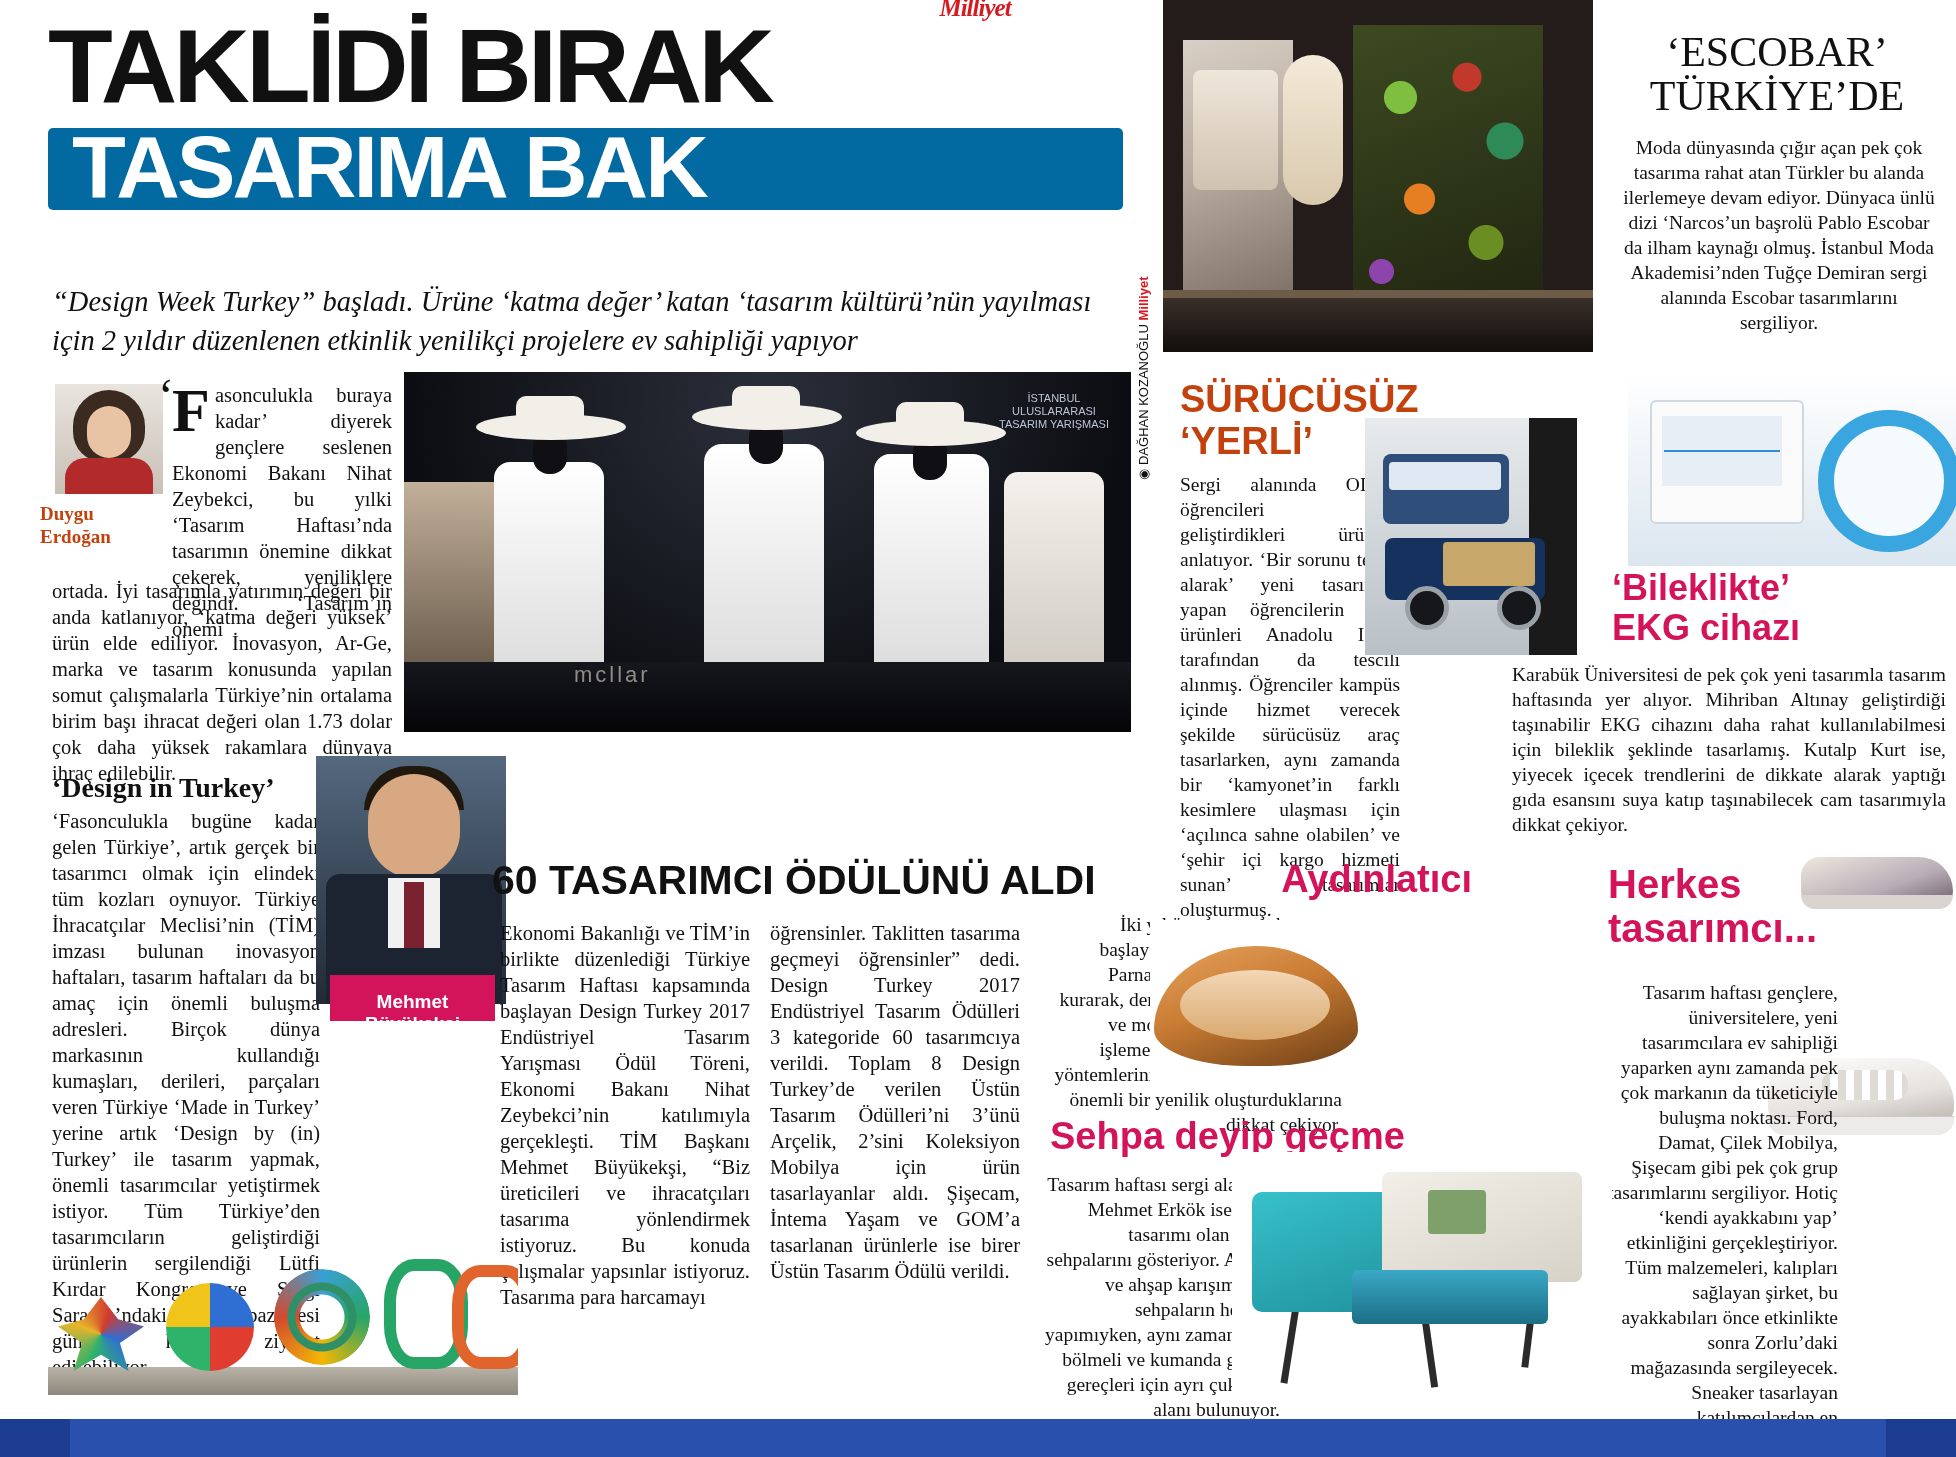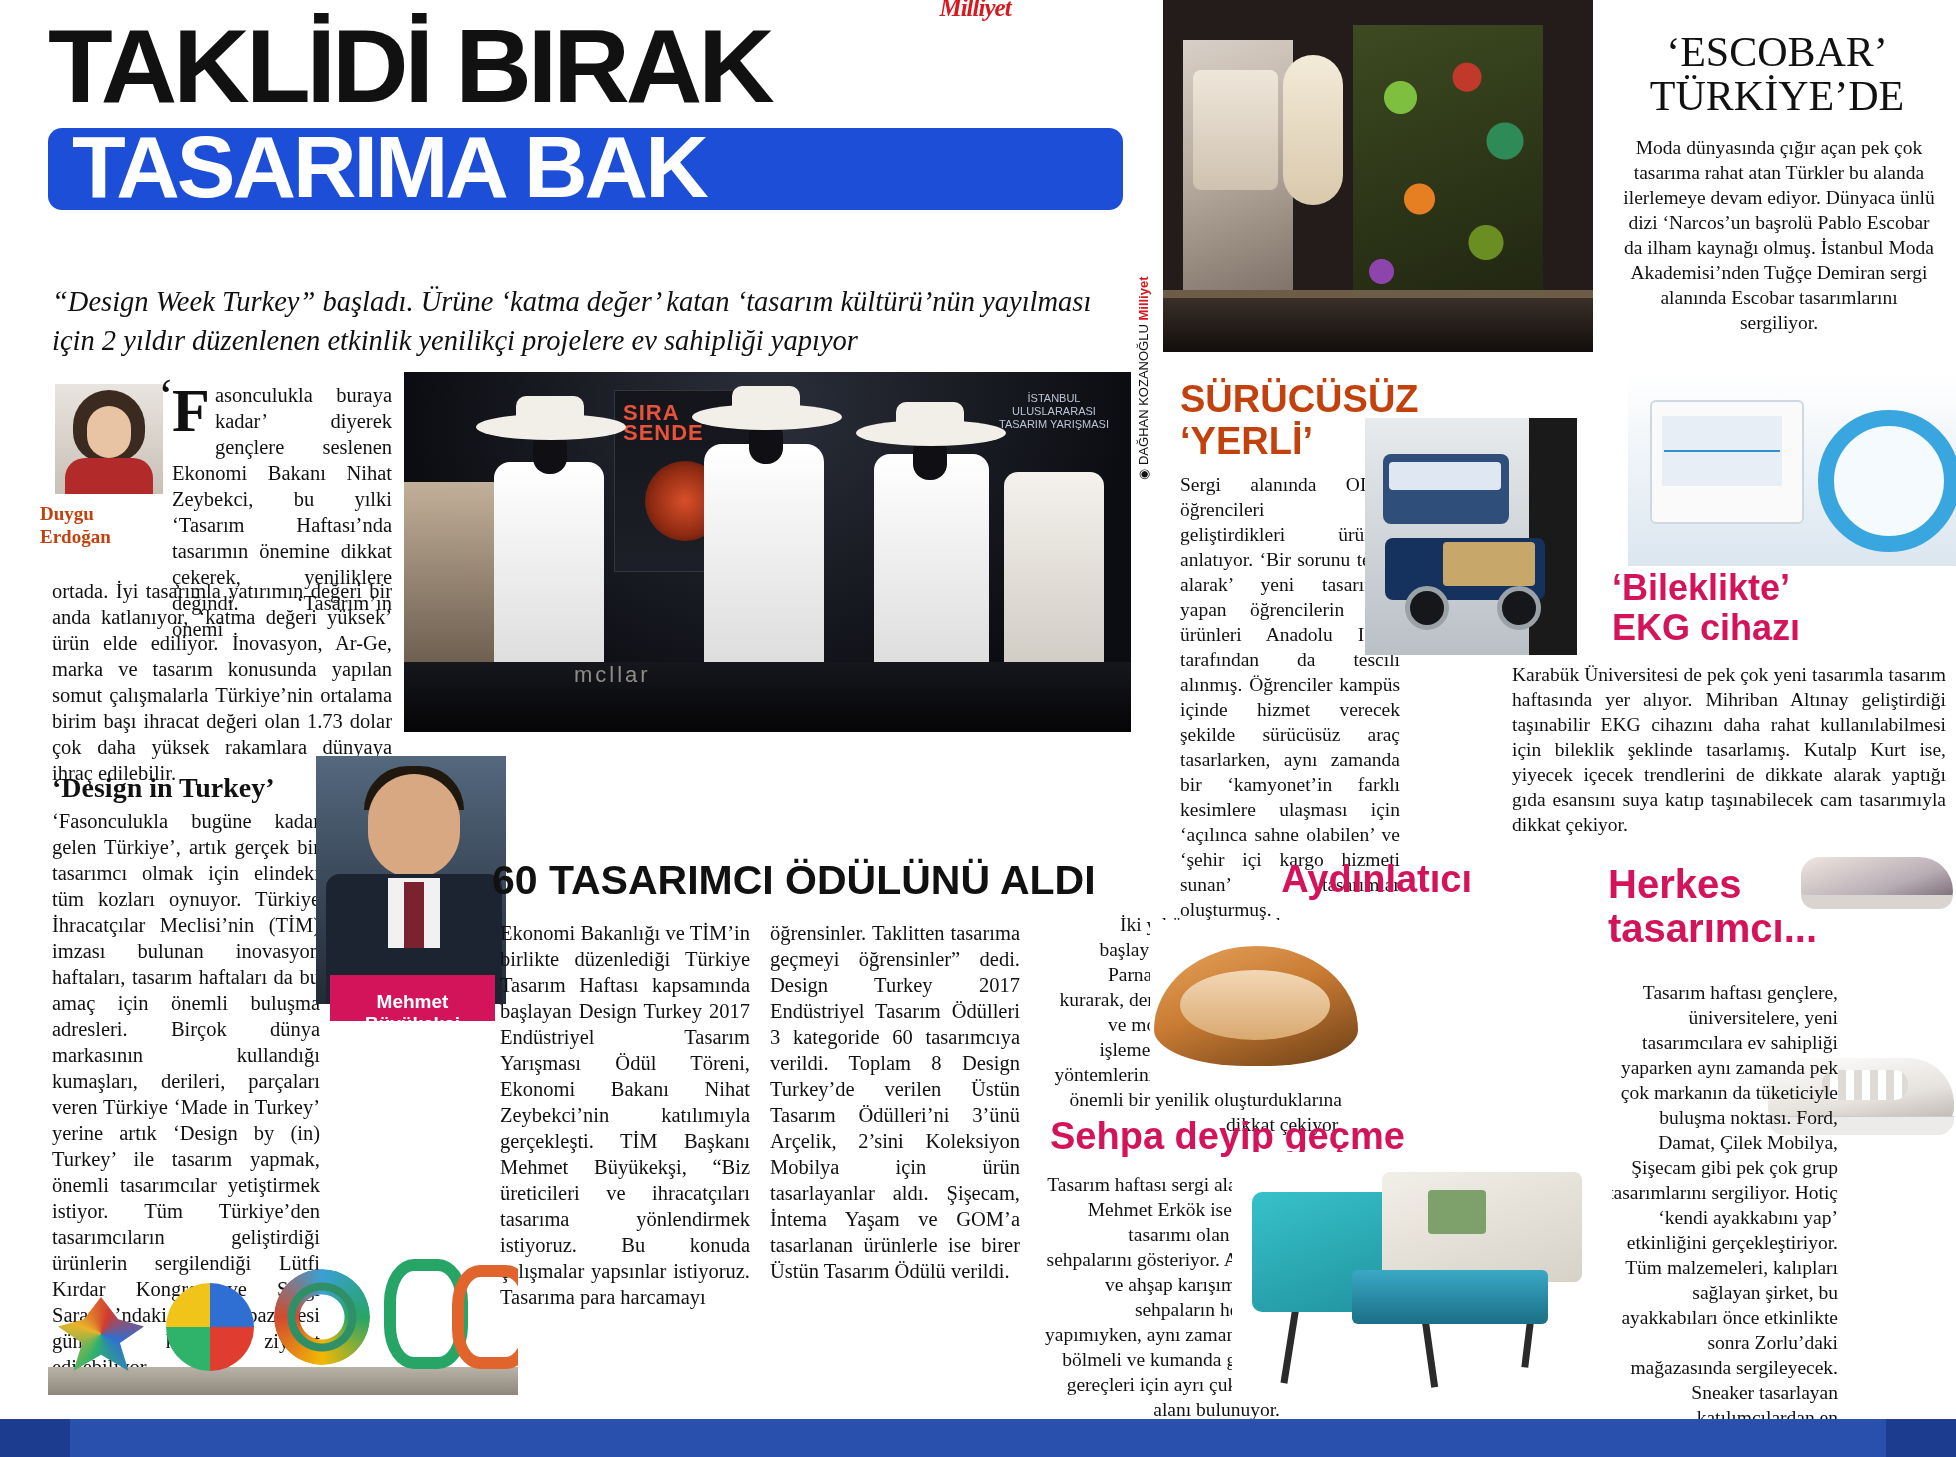--- a/index.html
+++ b/index.html
@@ -25,21 +25,21 @@
   .headline1{
     position:absolute;left:48px;top:18px;
     font-family:"Liberation Sans", sans-serif;
     font-weight:bold;font-size:104px;line-height:96px;
     letter-spacing:-4px;color:#111;
     font-stretch:condensed;
     transform:scaleX(1.02);transform-origin:left top;
   }
   .headline2box{
     position:absolute;left:48px;top:128px;width:1075px;height:82px;
-    background:#1d4ed8;border-radius:14px;
+    background:#0369a1;border-radius:5px;
   }
   .headline2{
     position:absolute;left:24px;top:-6px;
     font-family:"Liberation Sans", sans-serif;
     font-weight:bold;font-size:88px;line-height:90px;letter-spacing:-3px;
     color:#ffffff;
   }
   .deck{
     position:absolute;left:52px;top:282px;width:1080px;
     font-family:"Liberation Serif", serif;
@@ -308,24 +308,20 @@
 
   <div id="escobar-title">
     <div>‘ESCOBAR’</div>
     <div>TÜRKİYE’DE</div>
   </div>
   <div id="escobar-body" class="body-text">Moda dünyasında çığır açan pek çok tasarıma rahat atan Türkler bu alanda ilerlemeye devam ediyor. Dünyaca ünlü dizi ‘Narcos’un başrolü Pablo Escobar da ilham kaynağı olmuş. İstanbul Moda Akademisi’nden Tuğçe Demiran sergi alanında Escobar tasarımlarını sergiliyor.</div>
 
   <div class="img" id="img-main-runway">
     <div class="bg"></div>
     <div class="leftcloth"></div>
-    <div class="poster">
-        <div class="pt">SIRA<br>SENDE</div>
-        <div class="circ"></div>
-      </div>
     <div class="banner">İSTANBUL ULUSLARARASI<br>TASARIM YARIŞMASI</div>
     <div class="mann m-a"></div>
       <div class="mann m-b"></div>
       <div class="mann m-c"></div>
       <div class="mann m-d"></div>
     <div class="head hd-a"></div>
       <div class="head hd-b"></div>
       <div class="head hd-c"></div>
     <div class="hat h-a"></div>
       <div class="hat h-a2"></div>

